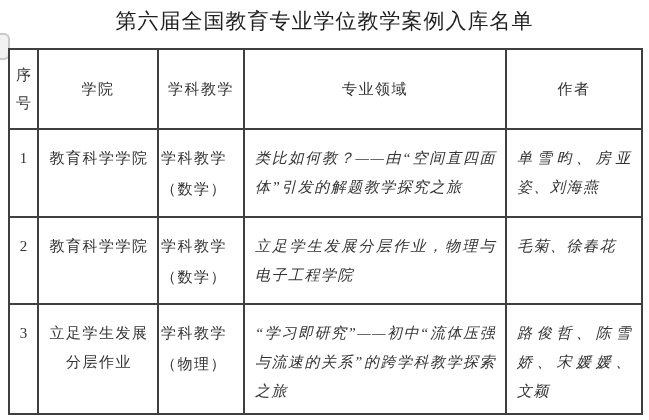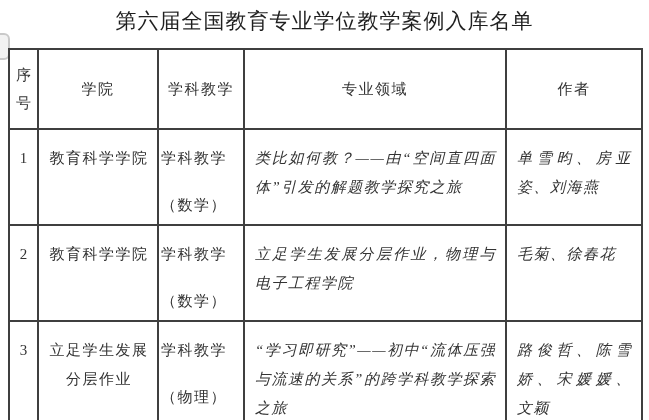--- a/index.html
+++ b/index.html
@@ -80,21 +80,21 @@
   .cell-college {
     text-align: center;
     padding-left: 10px !important;
     padding-right: 8px !important;
   }
   .cell-field {
     text-align: left;
     padding-left: 2px !important;
     padding-right: 2px !important;
   }
-  .cell-field .field-line2 { margin-top: 18px; }
+  .cell-field .field-line2 { margin-top: 2px; }
   .cell-case {
     text-align: justify;
     padding-left: 10px !important;
     padding-right: 9px !important;
     font-style: italic;
   }
   .cell-authors {
     text-align: justify;
     padding-left: 10px !important;
     padding-right: 9px !important;

